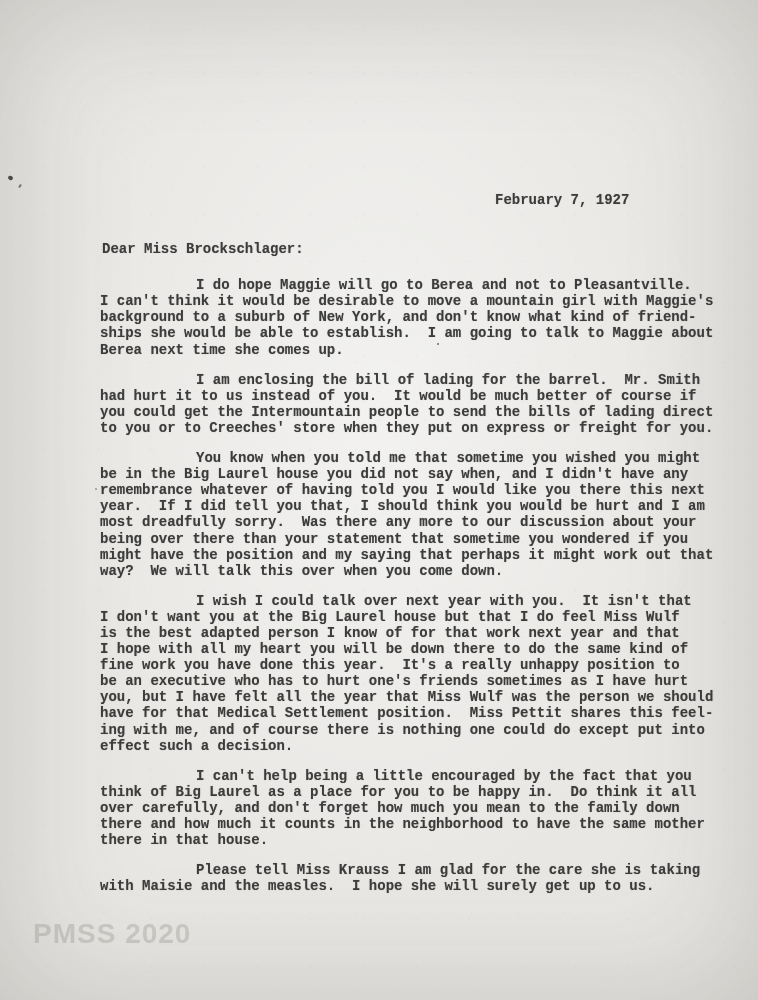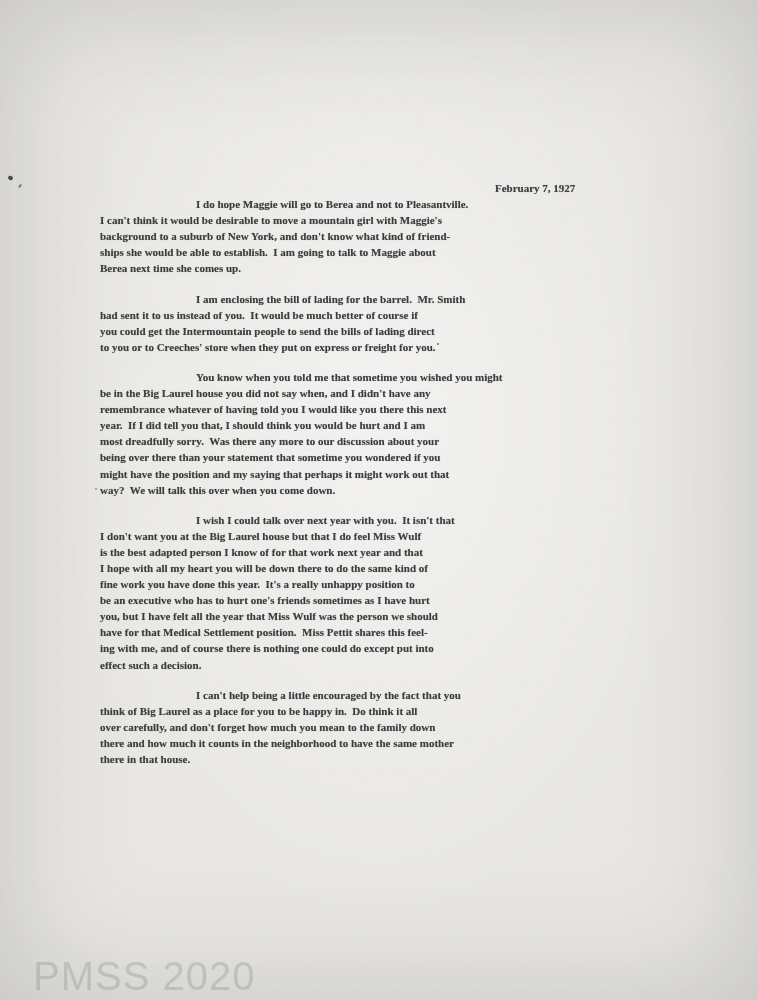--- a/index.html
+++ b/index.html
@@ -17,24 +17,24 @@
       radial-gradient(ellipse at 50% 42%, rgba(255,255,255,0.45), rgba(255,255,255,0) 62%);
     background-size: 23px 29px, 41px 37px, 53px 47px, 100% 100%;
     background-position: 0 0, 7px 11px, 19px 3px, 0 0;
     box-shadow: inset 0 0 130px rgba(70,68,60,0.22);
     overflow: hidden;
   }
 
   .letter {
     position: absolute;
     left: 100px;
-    top: 180px;
+    top: 192px;
     width: 622px;
-    font-family: Liberation Serif, serif;
-    font-size: 11px;
+    font-family: Liberation Mono, monospace;
+    font-size: 14px;
     line-height: 16.1px;
     font-weight: 700;
     color: #3c3c3c;
     text-shadow: 0 0 1px rgba(60,58,55,0.38);
   }
 
   .date-line {
     margin: 0 0 0 395px;
     white-space: nowrap;
   }
@@ -48,49 +48,49 @@
     margin: 0 0 14px 0;
     white-space: pre-wrap;
     text-indent: 96px;
   }
 
   .watermark {
     position: absolute;
     left: 33px;
     top: 918px;
     font-family: "Liberation Sans", sans-serif;
-    font-size: 40px;
-    font-weight: 400;
+    font-size: 28px;
+    font-weight: 700;
     letter-spacing: 1px;
     color: rgba(125,124,118,0.28);
     user-select: none;
-    margin-top: 36px;
   }
 
   .speck { position: absolute; background: #4a4a44; border-radius: 50%; }
   .speck-a { left: 8px;  top: 176px; width: 5px; height: 4px; transform: rotate(20deg); }
   .speck-b { left: 19px; top: 184px; width: 2px; height: 4px; border-radius: 1px; transform: rotate(35deg); opacity: 0.7; }
   .speck-c { left: 437px; top: 343px; width: 2px; height: 2px; opacity: 0.8; }
   .speck-d { left: 95px; top: 488px; width: 2px; height: 2px; opacity: 0.5; }
 </style>
 </head>
 <body>
 
 <div class="page">
 
   <div class="letter">
     <div class="date-line">February 7, 1927</div>
+    <div class="salutation">Dear Miss Brockschlager:</div>
 
     <p class="para">I do hope Maggie will go to Berea and not to Pleasantville.
 I can't think it would be desirable to move a mountain girl with Maggie's
 background to a suburb of New York, and don't know what kind of friend-
 ships she would be able to establish.  I am going to talk to Maggie about
 Berea next time she comes up.</p>
     <p class="para">I am enclosing the bill of lading for the barrel.  Mr. Smith
-had sent it to us instead of you.  It would be much better of course if
+had hurt it to us instead of you.  It would be much better of course if
 you could get the Intermountain people to send the bills of lading direct
 to you or to Creeches' store when they put on express or freight for you.</p>
     <p class="para">You know when you told me that sometime you wished you might
 be in the Big Laurel house you did not say when, and I didn't have any
 remembrance whatever of having told you I would like you there this next
 year.  If I did tell you that, I should think you would be hurt and I am
 most dreadfully sorry.  Was there any more to our discussion about your
 being over there than your statement that sometime you wondered if you
 might have the position and my saying that perhaps it might work out that
 way?  We will talk this over when you come down.</p>
@@ -102,20 +102,22 @@
 be an executive who has to hurt one's friends sometimes as I have hurt
 you, but I have felt all the year that Miss Wulf was the person we should
 have for that Medical Settlement position.  Miss Pettit shares this feel-
 ing with me, and of course there is nothing one could do except put into
 effect such a decision.</p>
     <p class="para">I can't help being a little encouraged by the fact that you
 think of Big Laurel as a place for you to be happy in.  Do think it all
 over carefully, and don't forget how much you mean to the family down
 there and how much it counts in the neighborhood to have the same mother
 there in that house.</p>
+    <p class="para">Please tell Miss Krauss I am glad for the care she is taking
+with Maisie and the measles.  I hope she will surely get up to us.</p>
   </div>
 
   <div class="watermark">PMSS 2020</div>
 
   <div class="speck speck-a"></div>
   <div class="speck speck-b"></div>
   <div class="speck speck-c"></div>
   <div class="speck speck-d"></div>
 
 </div>

